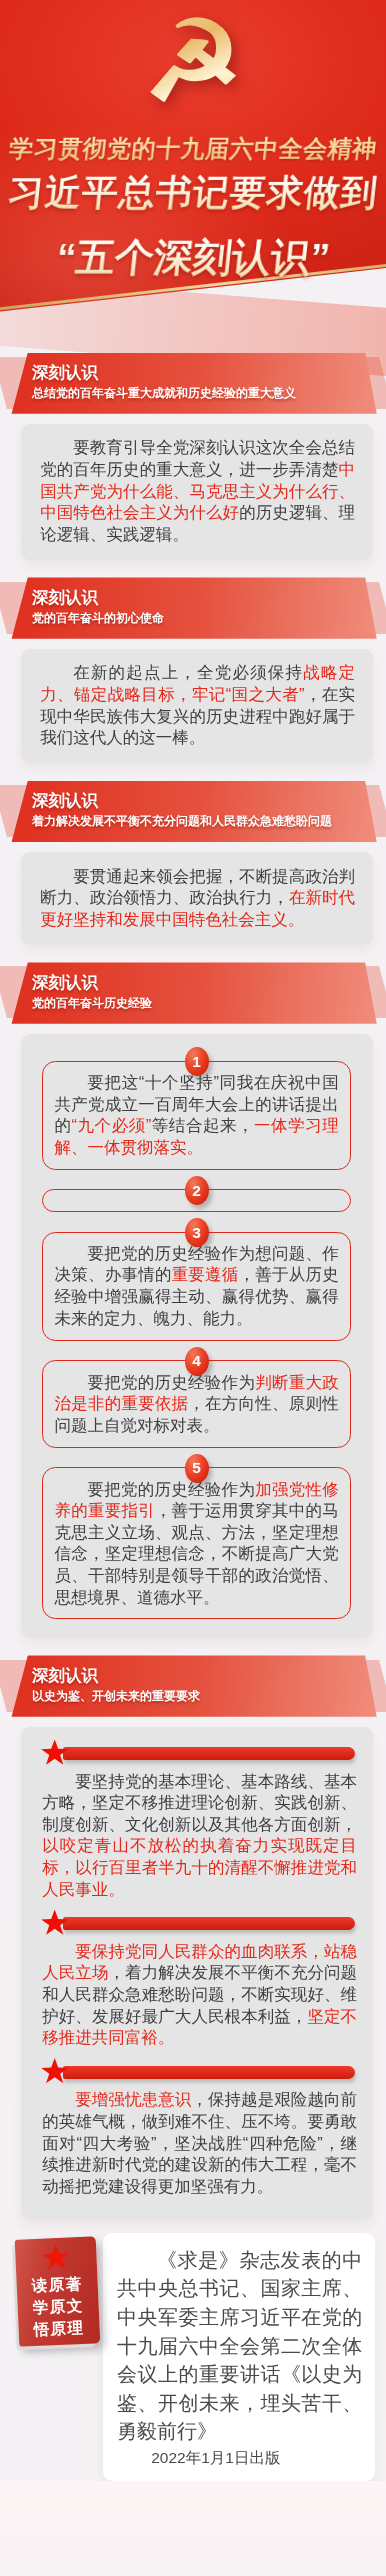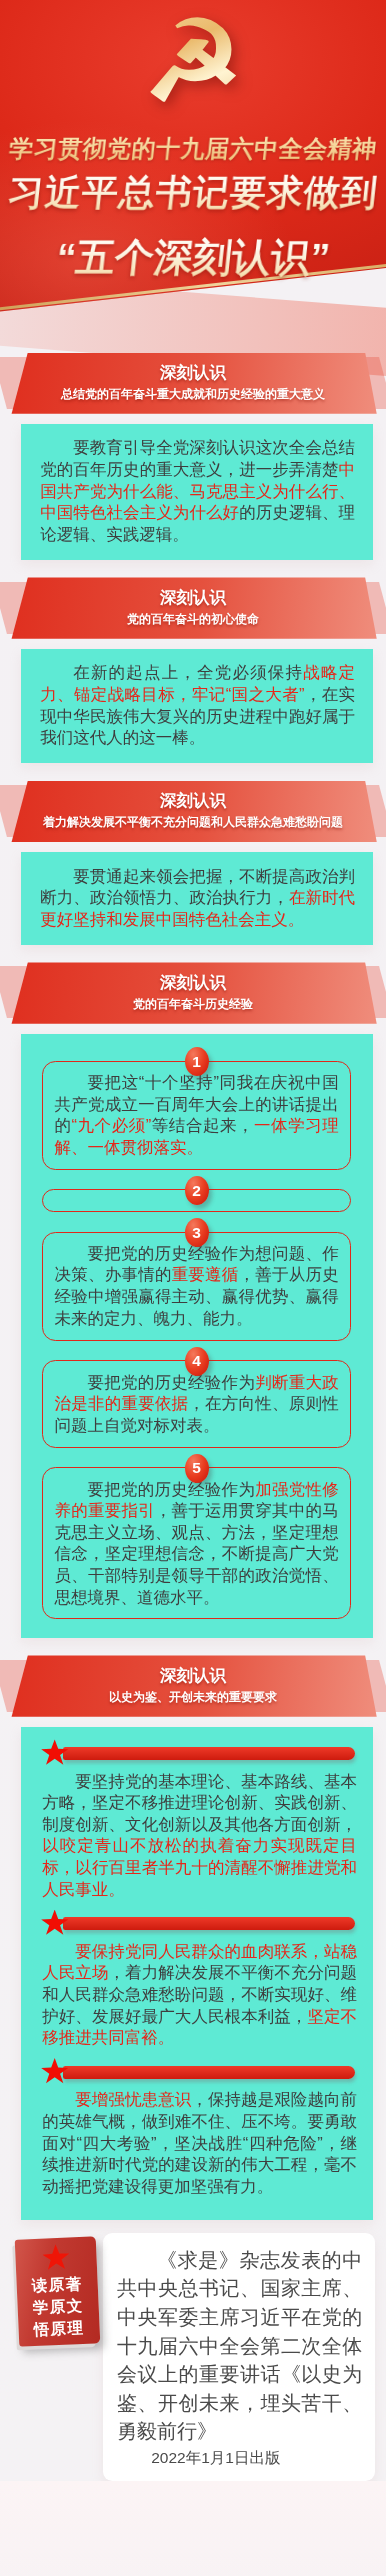--- a/index.html
+++ b/index.html
@@ -50,31 +50,32 @@
     filter:drop-shadow(0 2.1px 2.1px rgba(120,10,5,.45));
   }
 
   
   .badge { position:relative; margin-top:17.5px; z-index:1; }
   .badge-back {
     position:absolute; top:4.1px; bottom:5.2px; left:0; right:0;
     background:#e75443; opacity:.35; transform:skewX(15deg);
   }
   .badge-main {
-    position:relative; text-align:center; color:#fff;
+    position:relative; color:#fff;
     padding:9.3px 32px 11.3px;
     background:linear-gradient(95deg,#df2d1d 0%, #e5513e 52%, #f0907f 100%);
     clip-path:polygon(7.2% 0%, 94.6% 0%, 97.6% 100%, 3% 100%);
+    font-family:Liberation Mono, monospace;
   }
   .badge-label { font-size:16.5px; font-weight:700; margin-bottom:3.1px; text-shadow:0 1.5px 2.6px rgba(140,20,8,.5); }
   .badge-title { font-size:12px; font-weight:700; line-height:1.3; text-shadow:0 1.5px 2.6px rgba(140,20,8,.5); }
 
   
   .card {
-    background:#5eead4; border-radius:0;
+    background:#e5e5e5; border-radius:9px;
     margin:10.3px 13.4px 0 20.6px;
     padding:13.4px 17.5px 14.4px 19.6px;
     box-shadow:0 5.2px 11.3px rgba(205,165,165,.16);
   }
   .para { font-size:16.5px; line-height:1.31; color:#3e3e3e; text-align:justify; text-indent:2em; }
   .hl { color:#e5271a; }
 
   
   .card.numbered { padding:15.5px 0 18.5px; }
   .numbox {

